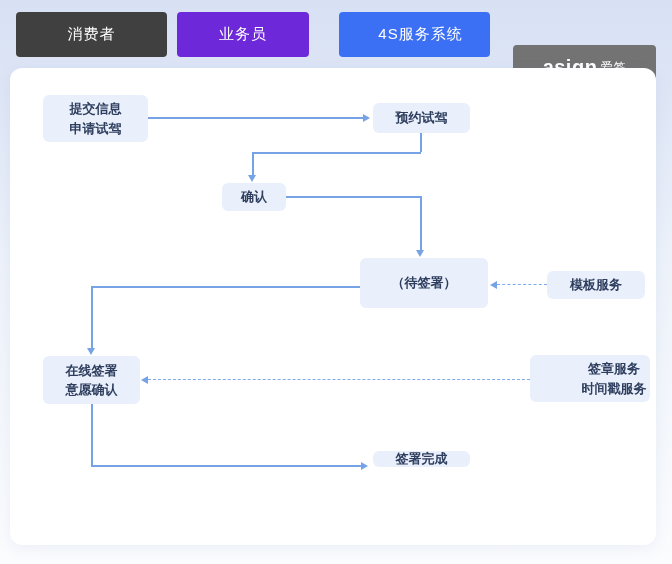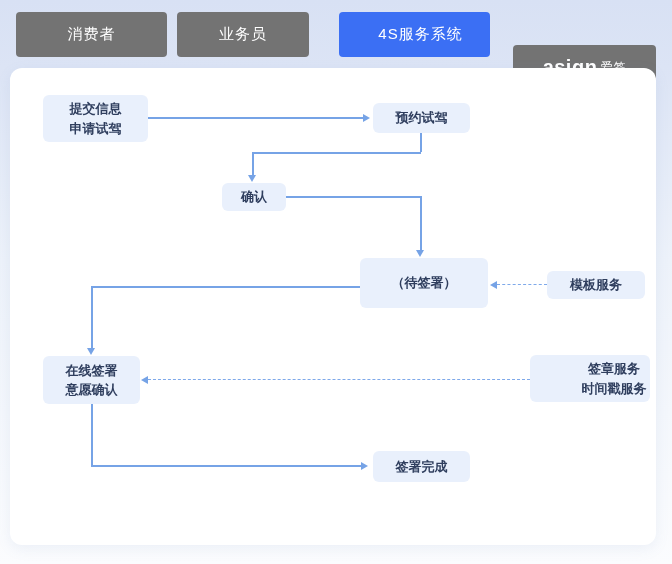--- a/index.html
+++ b/index.html
@@ -10,22 +10,22 @@
     position:relative; overflow:hidden;
   }
   .stage { position:absolute; inset:0; width:672px; height:564px; }
 
   
   .tab {
     position:absolute; top:12px; height:45px; border-radius:4px;
     display:flex; align-items:center; justify-content:center;
     color:#ffffff; font-size:15px; letter-spacing:1px; cursor:pointer;
   }
-  .tab-1 { left:16px;  width:151px; background:#737373;align-items:center; }
-  .tab-2 { left:177px; width:132px; background:#737373; }
+  .tab-1 { left:16px;  width:151px; background:#404040;align-items:center; }
+  .tab-2 { left:177px; width:132px; background:#6d28d9; }
   .tab-3 { left:339px; width:151px; background:#3b6ff4;padding-left:12px; }
   .tab-4 { left:513px; width:143px; background:#737373; letter-spacing:0;margin-top:33px; }
   .brand-latin { font-size:20px; font-weight:700; letter-spacing:0.5px; }
   .brand-cjk   { font-size:12px; font-weight:400; margin-left:3px; letter-spacing:1px; }
 
   
   .panel {
     position:absolute; left:10px; top:68px; width:646px; height:477px;
     background:#ffffff; border-radius:12px;
     box-shadow:0 4px 14px rgba(110,135,190,0.10);
@@ -38,21 +38,21 @@
     display:flex; flex-direction:column; align-items:center; justify-content:center;
     text-align:center; z-index:2;
   }
   .n-submit   { left:43px;  top:95px;  width:105px;  height:47px; }
   .n-reserve  { left:373px; top:103px; width:97px;  height:30px;font-family:Liberation Serif, serif; }
   .n-confirm  { left:222px; top:183px; width:64px;  height:28px; }
   .n-generate { left:360px; top:258px; width:128px; height:50px; }
   .n-template { left:547px; top:271px; width:98px;  height:28px; }
   .n-sign     { left:43px;  top:356px; width:97px;  height:48px;align-items:center; }
   .n-services { left:530px; top:355px; width:120px; height:47px;padding-left:48px; }
-  .n-complete { left:373px; top:451px; width:97px;  height:31px; }
+  .n-complete { left:373px; top:451px; width:97px;  height:16px; }
 
   
   .hline { position:absolute; height:1.5px; background:#76a3e6; z-index:1; }
   .vline { position:absolute; width:1.5px;  background:#76a3e6; z-index:1; }
   .dline { position:absolute; height:0; border-top:1.5px dashed #7ea9ea; z-index:1; }
   .arr   { position:absolute; width:0; height:0; z-index:1; }
   .arr-right { border-left:7px solid #76a3e6; border-top:4px solid transparent; border-bottom:4px solid transparent; }
   .arr-left  { border-right:7px solid #76a3e6; border-top:4px solid transparent; border-bottom:4px solid transparent; }
   .arr-down  { border-top:7px solid #76a3e6; border-left:4px solid transparent; border-right:4px solid transparent; }
 

